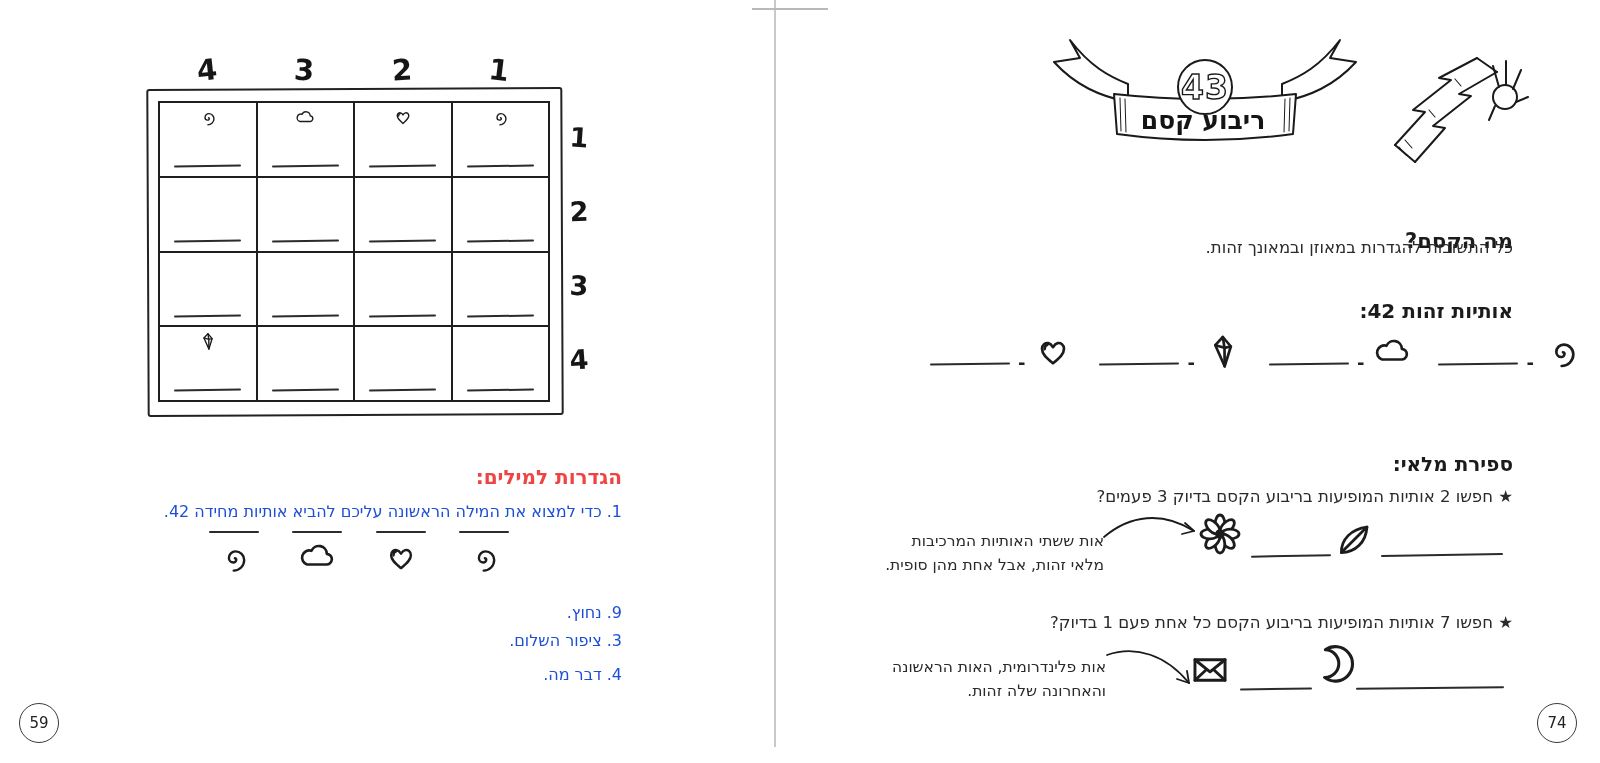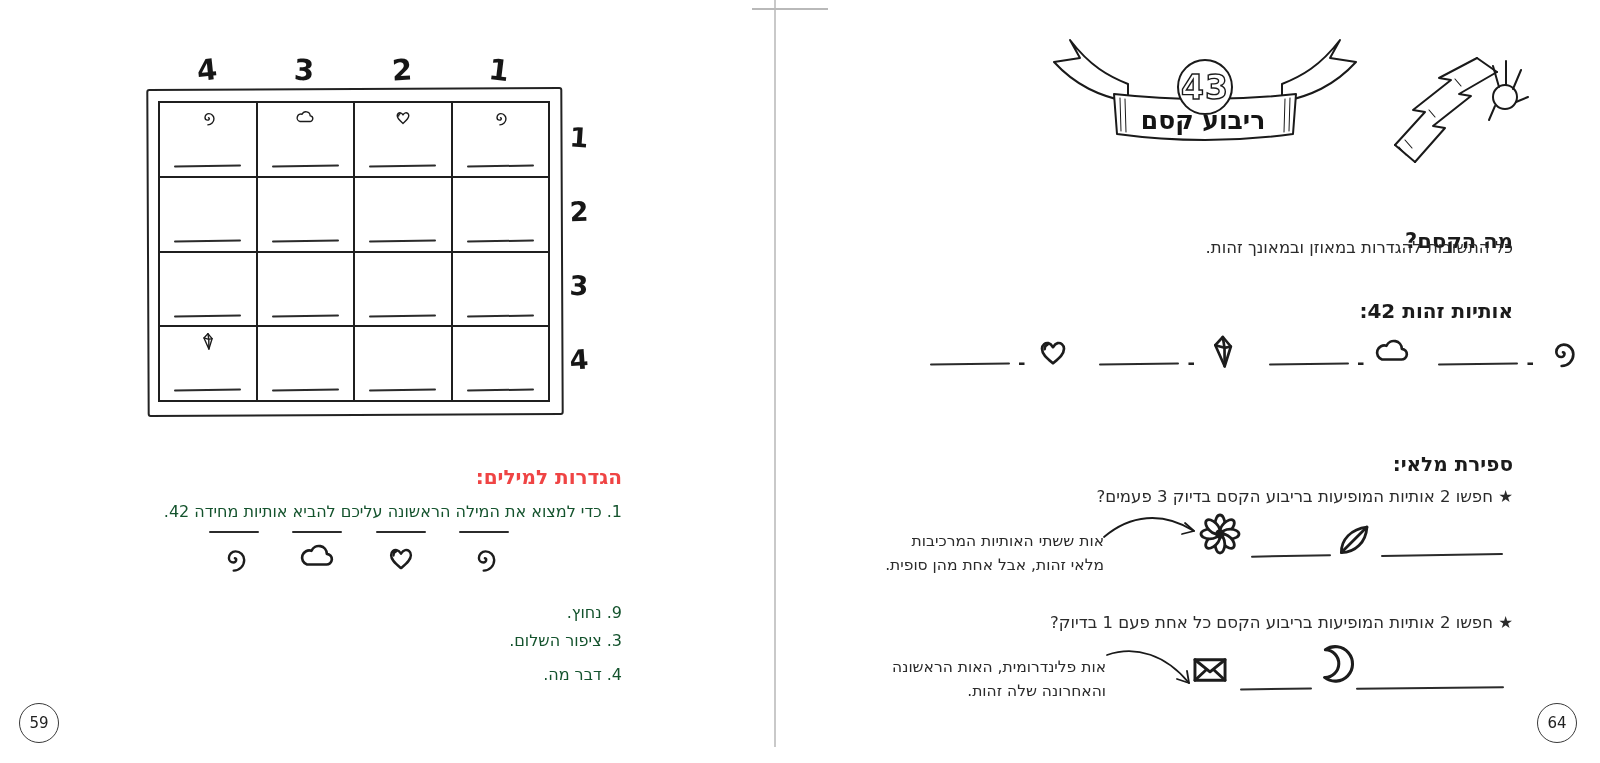--- a/index.html
+++ b/index.html
@@ -19,21 +19,21 @@
   .cell{position:relative;border:.9px solid #1f1f1f;}
   .cell .cicon{position:absolute;top:4px;left:50%;transform:translateX(-50%);width:21px;height:21px;display:block;}
   .blank{display:block;position:absolute;height:1.7px;background:#2b2b2b;border-radius:2px;}
   .cell .blank{bottom:9px;left:15%;width:70%;transform:rotate(-.8deg);}
   .hand-num{position:absolute;font-weight:700;color:#161616;line-height:1;}
   .col-num{font-size:29px;}
   .row-num{font-size:27px;}
 
   
   .def-heading{position:absolute;left:88px;top:448px;width:534px;font-size:20px;font-weight:700;color:#ef4444;}
-  .def-item{position:absolute;left:88px;width:534px;font-size:16px;color:#14532d;}
+  .def-item{position:absolute;left:88px;width:534px;font-size:16px;color:#1d4ed8;}
   .sym-row{position:absolute;left:203px;top:531px;width:312px;display:flex;justify-content:space-between;}
   .sym-group{display:flex;flex-direction:column;align-items:center;width:62px;}
   .overline{width:50px;height:1.8px;background:#2b2b2b;border-radius:2px;}
   .sym-group .icon{width:36px;height:36px;margin-top:7px;}
   .sym-group:nth-child(2) .icon{width:46px;height:40px;margin-top:4px;}
 
   
   .rp-block{position:absolute;left:880px;width:633px;}
   .h-bold{font-size:20px;font-weight:700;color:#1b1b1b;}
   .h-big{font-size:21px;font-weight:700;color:#1b1b1b;margin-top:40px;}
@@ -319,21 +319,21 @@
     <span class="abs icon" style="left:1333px;top:519px;width:42px;height:42px">
         <svg viewBox="0 0 24 24">
           <g stroke="#1c1c1c" stroke-width="1.6" fill="none" stroke-linecap="round" stroke-linejoin="round">
             <path d="M4.8 19.2C4.6 11.8 10.4 5.6 19.4 4.6 18.8 13.4 12.6 19.2 4.8 19.2Z"></path>
             <path d="M4.8 19.2 19.4 4.6"></path>
           </g>
         </svg>
       </span>
     <i class="blank" style="left:1381px;top:554px;width:122px;transform:rotate(-1deg)"></i>
 
-    <p class="rp-block rtl p-body" style="top:596px">★ חפשו 2 אותיות המופיעות בריבוע הקסם כל אחת פעם 1 בדיוק?</p>
+    <p class="rp-block rtl p-body" style="top:596px">★ חפשו 7 אותיות המופיעות בריבוע הקסם כל אחת פעם 1 בדיוק?</p>
 
     <p class="abs rtl note" style="left:880px;top:639px;width:226px">אות פלינדרומית, האות הראשונה והאחרונה שלה זהות.</p>
     <svg class="abs" style="left:1104px;top:643px" width="92" height="50" viewBox="0 0 92 50">
       <g stroke="#1a1a1a" stroke-width="1.8" fill="none" stroke-linecap="round" stroke-linejoin="round">
         <path d="M3 12 C32 2 62 12 85 40"></path>
           <path d="M83 28 L85 40 L73 36"></path>
       </g>
     </svg>
     <span class="abs icon" style="left:1188px;top:648px;width:44px;height:44px">
         <svg viewBox="0 0 24 24">
@@ -347,16 +347,16 @@
     <span class="abs icon" style="left:1312px;top:641px;width:46px;height:46px">
         <svg viewBox="0 0 24 24">
           <g stroke="#1c1c1c" stroke-width="1.6" fill="none" stroke-linecap="round" stroke-linejoin="round">
             <path d="M20.8 13.7A9 9 0 1 1 10.9 3.2 7 7 0 0 0 20.8 13.7Z" transform="rotate(-135 12 12)"></path>
           </g>
         </svg>
       </span>
     <i class="blank" style="left:1356px;top:687px;width:148px;transform:rotate(-.5deg)"></i>
 
     <div class="page-circle" style="left:1537px;top:703px">
-      <span>64</span>
+      <span>74</span>
     </div>
   </section>
 </div>
 
 </body></html>

